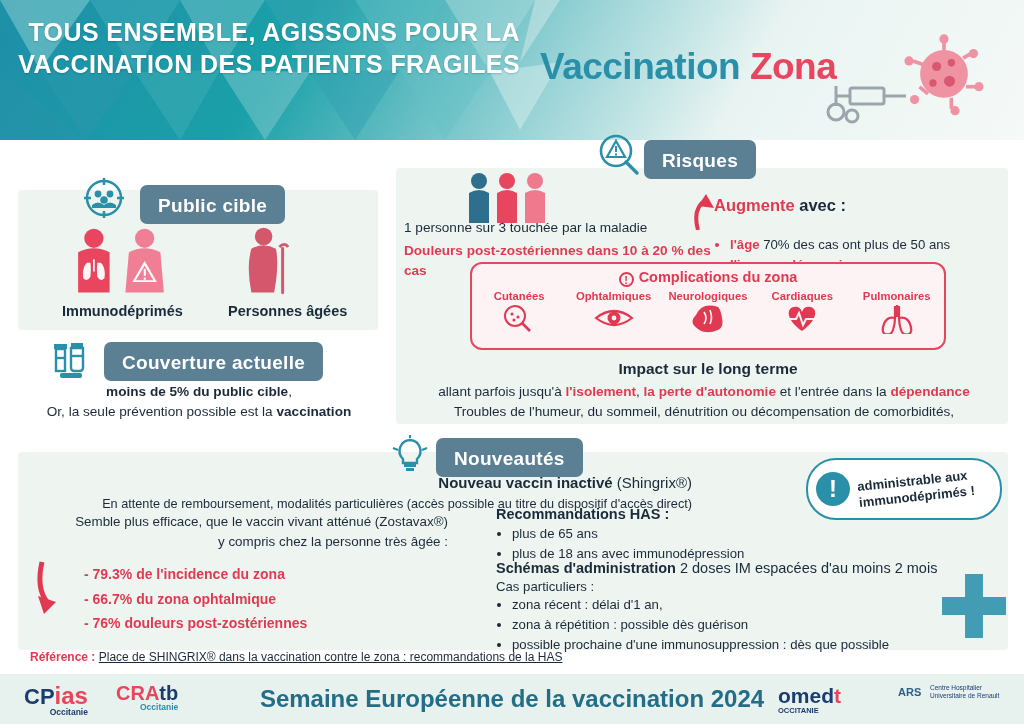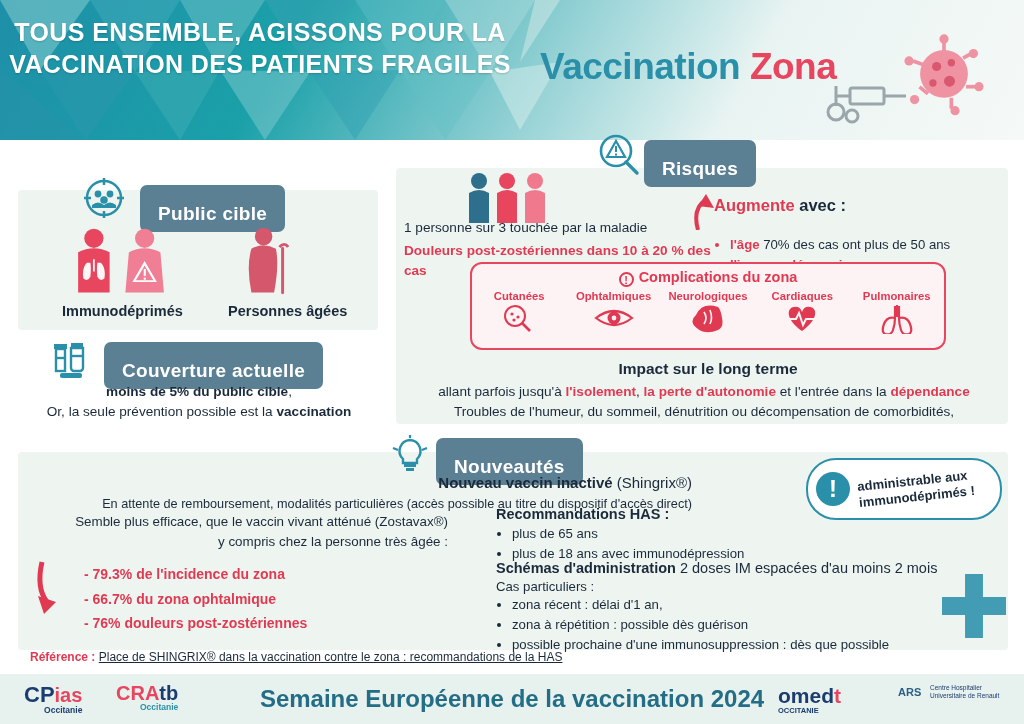--- a/index.html
+++ b/index.html
@@ -9,37 +9,37 @@
     background: #ffffff; color: #1b2a3a;
   }
   
   .banner {
     position: absolute; left: 0; top: 0; width: 1024px; height: 140px;
     background: linear-gradient(120deg,#1e8fa8 0%, #1aa0a8 28%, #9dd5d8 55%, #e9f4f2 72%, #f5f9f7 100%);
     overflow: hidden;
   }
   .hdr-title {
     position: absolute; left: 0; top: 16px; width: 520px;
-    text-align: center; color: #fff; font-weight: bold;
+    text-align: right; color: #fff; font-weight: bold;
     font-size: 25px; line-height: 1.28; letter-spacing: .4px;
     text-transform: uppercase; z-index: 5; text-shadow: 0 1px 2px rgba(0,0,0,.18);
   }
   .hdr-sub {
     position: absolute; left: 540px; top: 46px; z-index: 5;
     font-size: 37px; font-weight: bold; letter-spacing: -.5px;
   }
   .hdr-sub .a { color: #2a8fa8; }
   .hdr-sub .b { color: #e8455f; }
   
   .virus { position: absolute; right: 34px; top: 26px; width: 92px; height: 92px; z-index: 4; }
   .syringe { position: absolute; right: 110px; top: 72px; z-index: 4; }
   
   .pill {
     display: inline-block; background: #5b7f93; color: #fff;
-    font-size: 19px; font-weight: bold; padding: 18px 18px 7px;
+    font-size: 19px; font-weight: bold; padding: 10px 18px 7px;
     border-radius: 7px; letter-spacing: .3px;
   }
   .panel { position: absolute; background: #eef5f1; border-radius: 4px; }
   
   #public-cible-panel { left: 18px; top: 190px; width: 360px; height: 140px; }
   .silhouettes { position: absolute; left: 40px; top: 226px; width: 330px; height: 70px; }
   .cap {
     position: absolute; font-size: 14.5px; font-weight: bold; color: #1b2a3a;
   }
   
@@ -411,21 +411,21 @@
 
 <div id="reference">
   <span class="lbl">Référence :</span>
   <span class="lnk">Place de SHINGRIX® dans la vaccination contre le zona : recommandations de la HAS</span>
 </div>
 
 <div class="footer">
   <div class="footer-title">Semaine Européenne de la vaccination 2024</div>
 
   <div class="logo" style="left:24px;top:8px">
-    <span style="font-size:22px;color:#1b3c6e">CP</span><span style="font-size:20px;color:#e8455f">ias</span>
+    <span style="font-size:22px;color:#1b3c6e">CP</span><span style="font-size:24px;color:#e8455f">ias</span>
     <div style="font-size:8.5px;color:#1b3c6e;margin-top:-3px;text-align:right">Occitanie</div>
   </div>
 
   <div class="logo" style="left:116px;top:8px">
     <span style="font-size:20px;color:#e8455f">CRA</span><span style="font-size:20px;color:#1b3c6e">tb</span>
     <div style="font-size:8.5px;color:#2a8fa8;margin-top:-3px;text-align:right">Occitanie</div>
   </div>
 
   <div class="logo" style="left:778px;top:10px">
     <span style="font-size:21px;color:#1b3c6e">omed</span><span style="font-size:21px;color:#e8455f">t</span>

